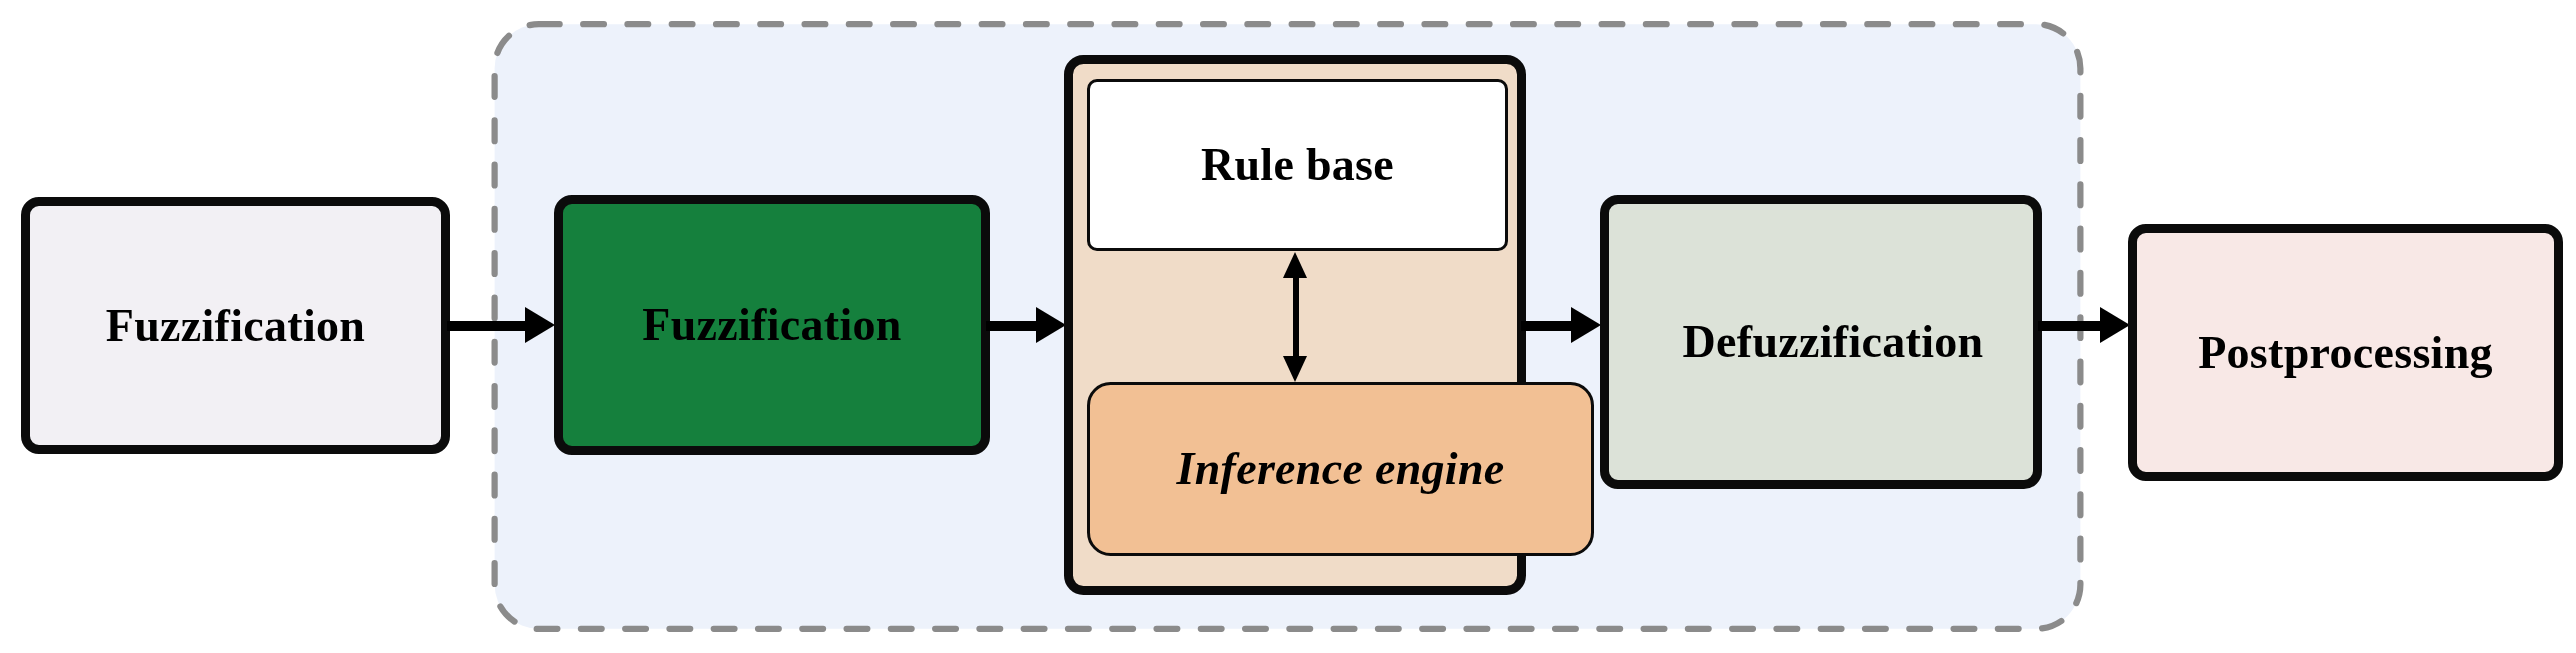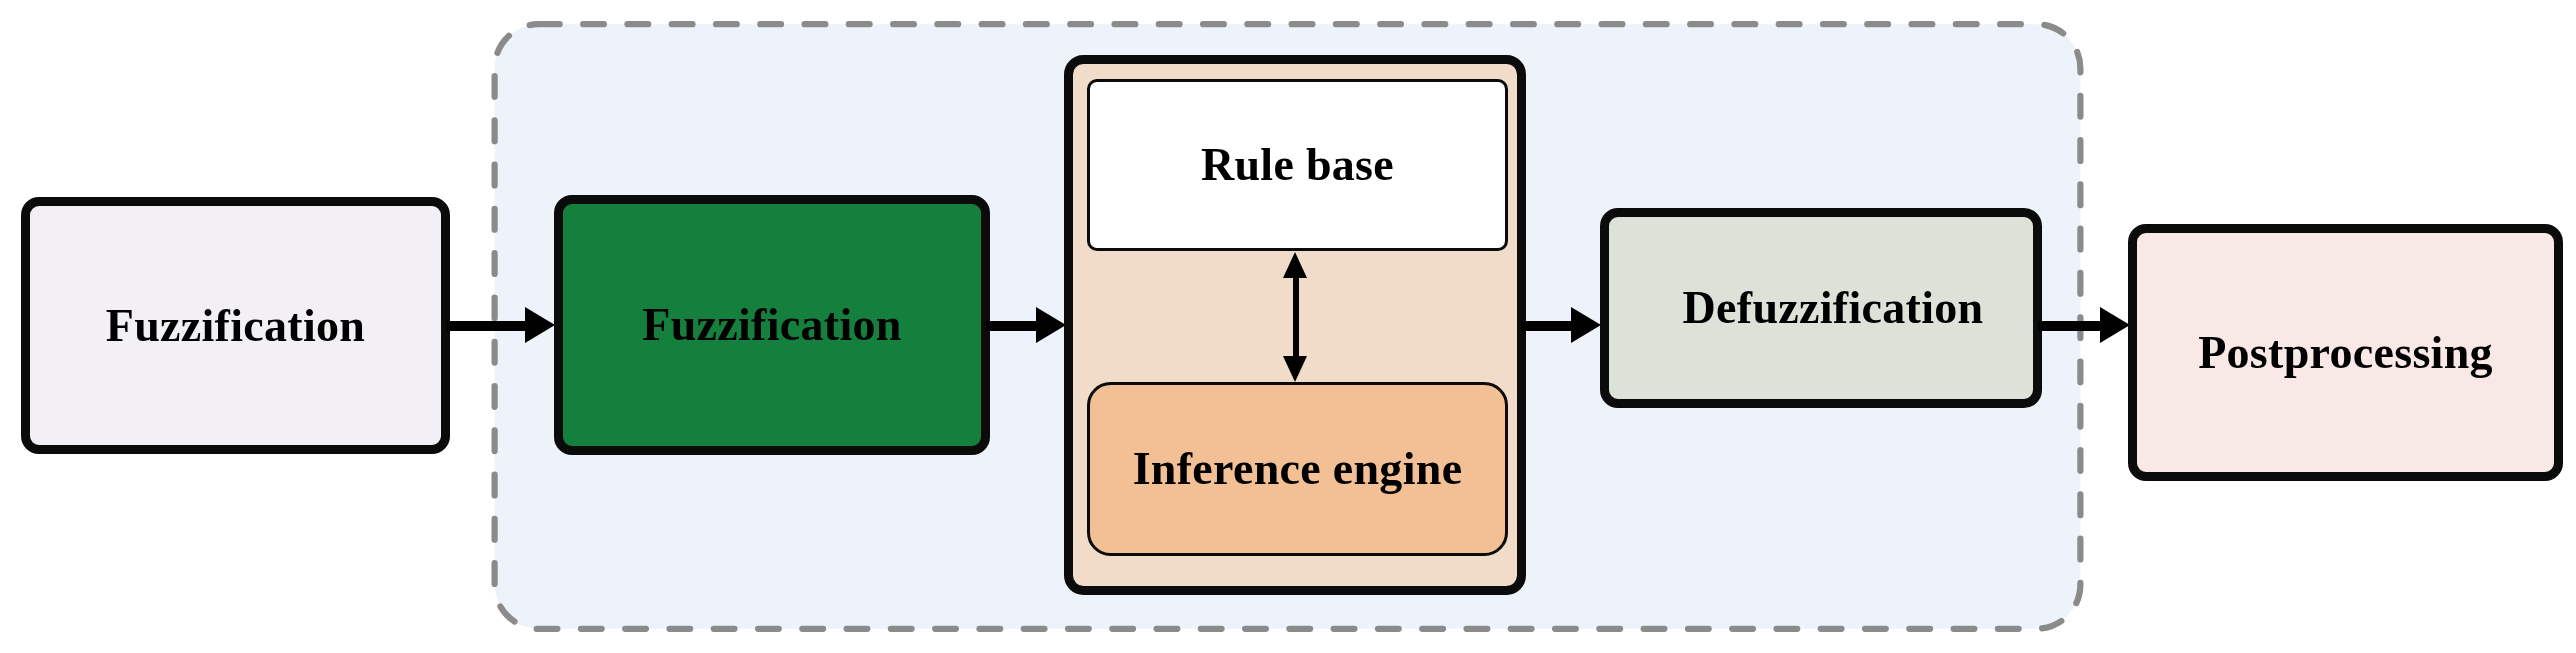--- a/index.html
+++ b/index.html
@@ -21,33 +21,33 @@
     display:flex;align-items:center;justify-content:center;
     box-sizing:border-box;
   }
   .label{
     font-size:46px;font-weight:bold;color:#000;
     white-space:nowrap;line-height:1;
     letter-spacing:0.3px;
   }
   .preprocessing{left:21px;top:197px;width:429px;height:257px;}
   .fuzzification{left:554px;top:195px;width:436px;height:260px;}
-  .defuzzification{left:1600px;top:208px;width:442px;height:200px;padding-left:24px;}
+  .defuzzification{left:1600px;top:195px;width:442px;height:294px;padding-left:24px;}
   .postprocessing{left:2128px;top:197px;width:435px;height:257px;}
   
   .inference-block{
     position:absolute;left:1064px;top:55px;width:462px;height:540px;
     border:9px solid #0b0b0b;border-radius:19.4px;box-sizing:border-box;
   }
   .inner{
     position:absolute;
     border:3.5px solid #0b0b0b;border-radius:23.5px;
   }
   .rule-base{left:14px;top:15px;width:421px;height:172px;}
-  .inference-engine{left:14px;top:318px;width:421px;height:174px;}
+  .inference-engine{left:14px;top:318px;width:507px;height:174px;font-style:italic;}
   
   .arrow{position:absolute;height:37px;}
   .shaft{position:absolute;left:0;top:14px;right:28px;height:9.7px;background:#000;}
   .head-right{
     position:absolute;right:0;top:0;width:0;height:0;
     border-top:18.7px solid transparent;border-bottom:18.7px solid transparent;
     border-left:30px solid #000;
   }
   .arrow-1{left:447px;top:307px;width:108px;}
   .arrow-2{left:986px;top:307px;width:80px;}

